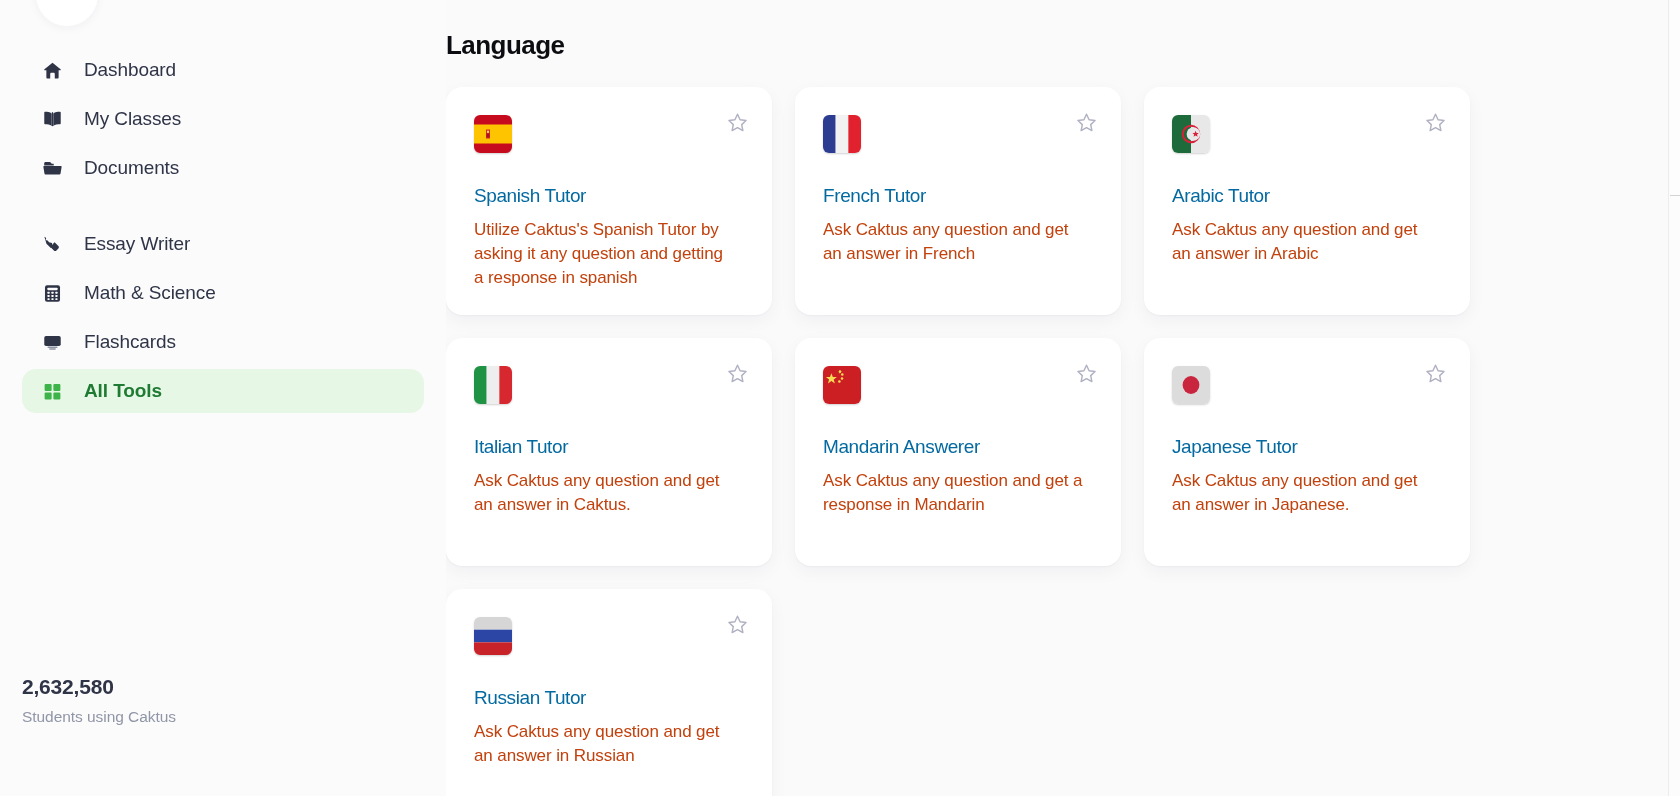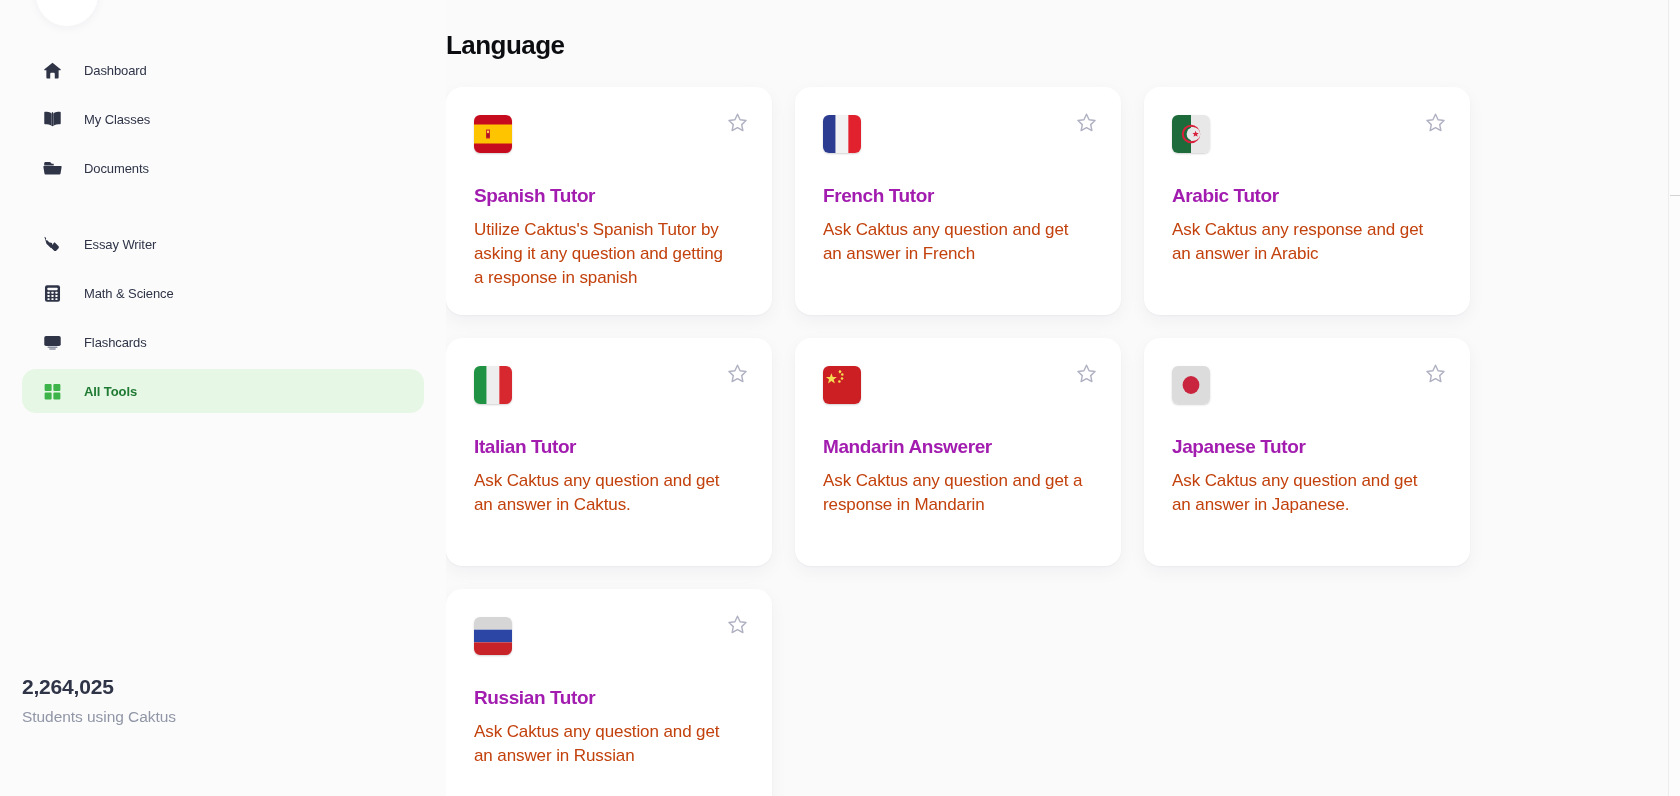--- a/index.html
+++ b/index.html
@@ -53,21 +53,21 @@
     align-items: center;
     gap: 21px;
     height: 44px;
     padding: 0 10px 0 20px;
     border-radius: 14px;
     cursor: pointer;
     margin-bottom: 5px;
   }
 
   .nav-item .nav-label {
-    font-size: 13px;
+    font-size: 19px;
     color: #2f3447;
     letter-spacing: -0.1px;
     white-space: nowrap;
     text-align: right;
   }
 
   .nav-item .nav-icon {
     width: 21px;
     height: 21px;
     display: flex;
@@ -152,22 +152,22 @@
     border-radius: 6px;
     overflow: hidden;
     position: relative;
     box-shadow: 0 1px 2px rgba(0,0,0,0.18);
     margin-bottom: 32px;
   }
   .card-flag svg { display: block; width: 38px; height: 38px; }
 
   .card-title {
     font-size: 19px;
-    font-weight: 700;
-    color: #a21caf;
+    font-weight: 400;
+    color: #0369a1;
     letter-spacing: -0.4px;
     margin-bottom: 10px;
     line-height: 1.2;
   }
 
   .card-desc {
     font-size: 17px;
     color: #c2410c;
     line-height: 1.42;
     letter-spacing: -0.1px;
@@ -295,21 +295,21 @@
               <rect x="13" y="3.4" width="8" height="8" rx="1.2"></rect>
               <rect x="3" y="13.2" width="8" height="8" rx="1.2"></rect>
               <rect x="13" y="13.2" width="8" height="8" rx="1.2"></rect>
             </svg>
           </span>
           <span class="nav-label">All Tools</span>
         </div>
       </nav>
 
     <div class="sidebar-footer">
-      <div class="footer-count">2,264,025</div>
+      <div class="footer-count">2,632,580</div>
       <div class="footer-sub">Students using Caktus</div>
     </div>
 
   </aside>
 
   <main class="main">
     <div class="main-inner">
       <h1 class="section-title">Language</h1>
       <div class="card-grid">
           <div class="card">
@@ -359,21 +359,21 @@
                 <rect width="19" height="38" fill="#1d6b3a"></rect>
                 <rect x="19" width="19" height="38" fill="#e8e8e8"></rect>
                 <g transform="translate(19,19)">
                   <circle cx="0" cy="0" r="8.2" fill="none" stroke="#d8203a" stroke-width="2.1"></circle>
                   <circle cx="2.4" cy="0" r="6.8" fill="#e8e8e8" stroke="none"></circle>
                   <path d="M4.6 -3.2 L5.55 -1.1 L7.8 -0.95 L6.05 0.5 L6.65 2.7 L4.6 1.45 L2.55 2.7 L3.15 0.5 L1.4 -0.95 L3.65 -1.1 Z" fill="#d8203a"></path>
                 </g>
               </svg>
             </div>
             <div class="card-title">Arabic Tutor</div>
-            <div class="card-desc">Ask Caktus any response and get an answer in Arabic</div>
+            <div class="card-desc">Ask Caktus any question and get an answer in Arabic</div>
           </div>
           <div class="card">
             <button class="star-btn">
               <svg viewBox="0 0 24 24" width="23" height="23" fill="none" stroke="#b0b1c2" stroke-width="1.5" stroke-linejoin="round" stroke-linecap="round">
                 <path d="M12 3.4 14.7 9.1 20.9 9.9 16.4 14.2 17.6 20.4 12 17.4 6.4 20.4 7.6 14.2 3.1 9.9 9.3 9.1 Z"></path>
               </svg>
             </button>
             <div class="card-flag">
               <svg viewBox="0 0 38 38">
                 <rect width="12.67" height="38" fill="#1f9243"></rect>

